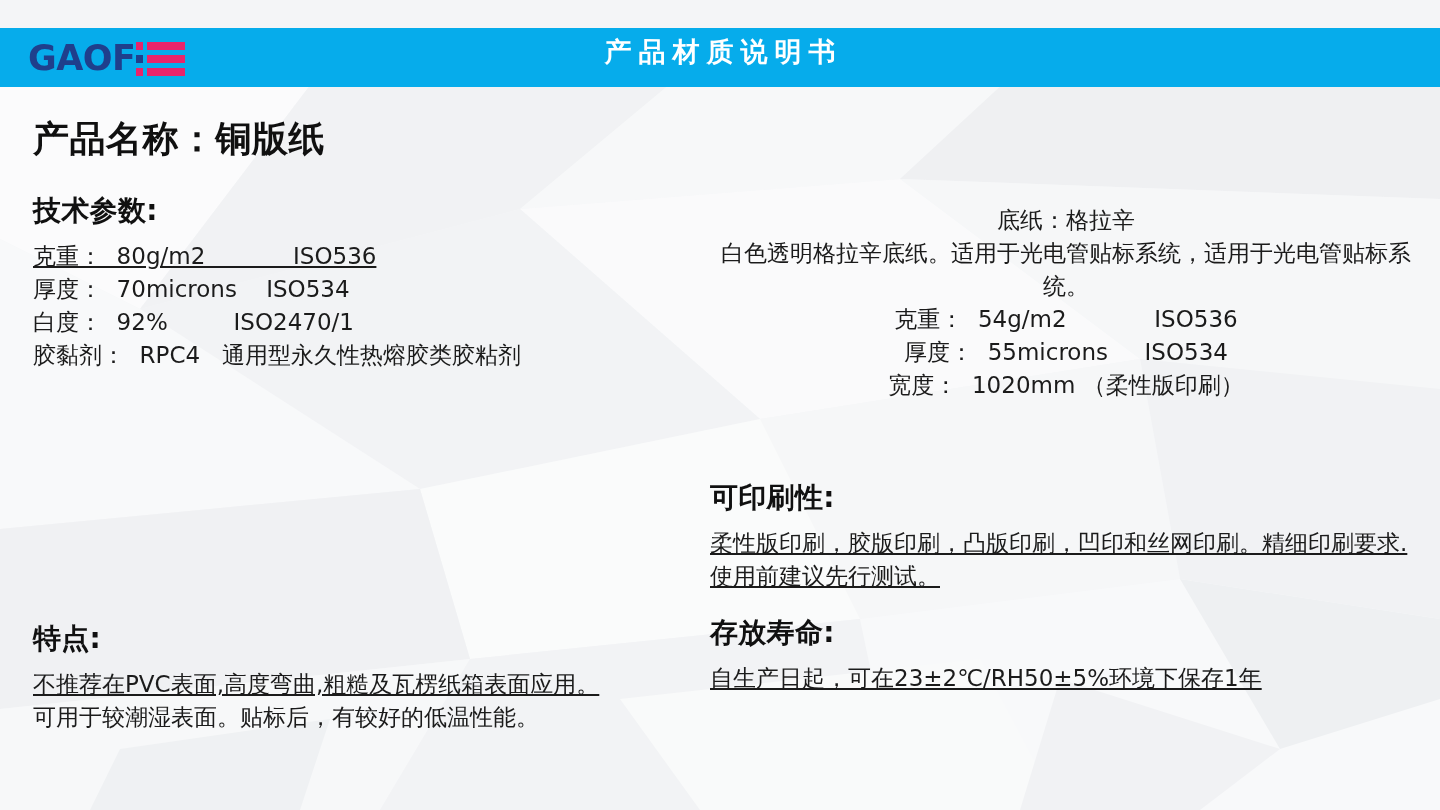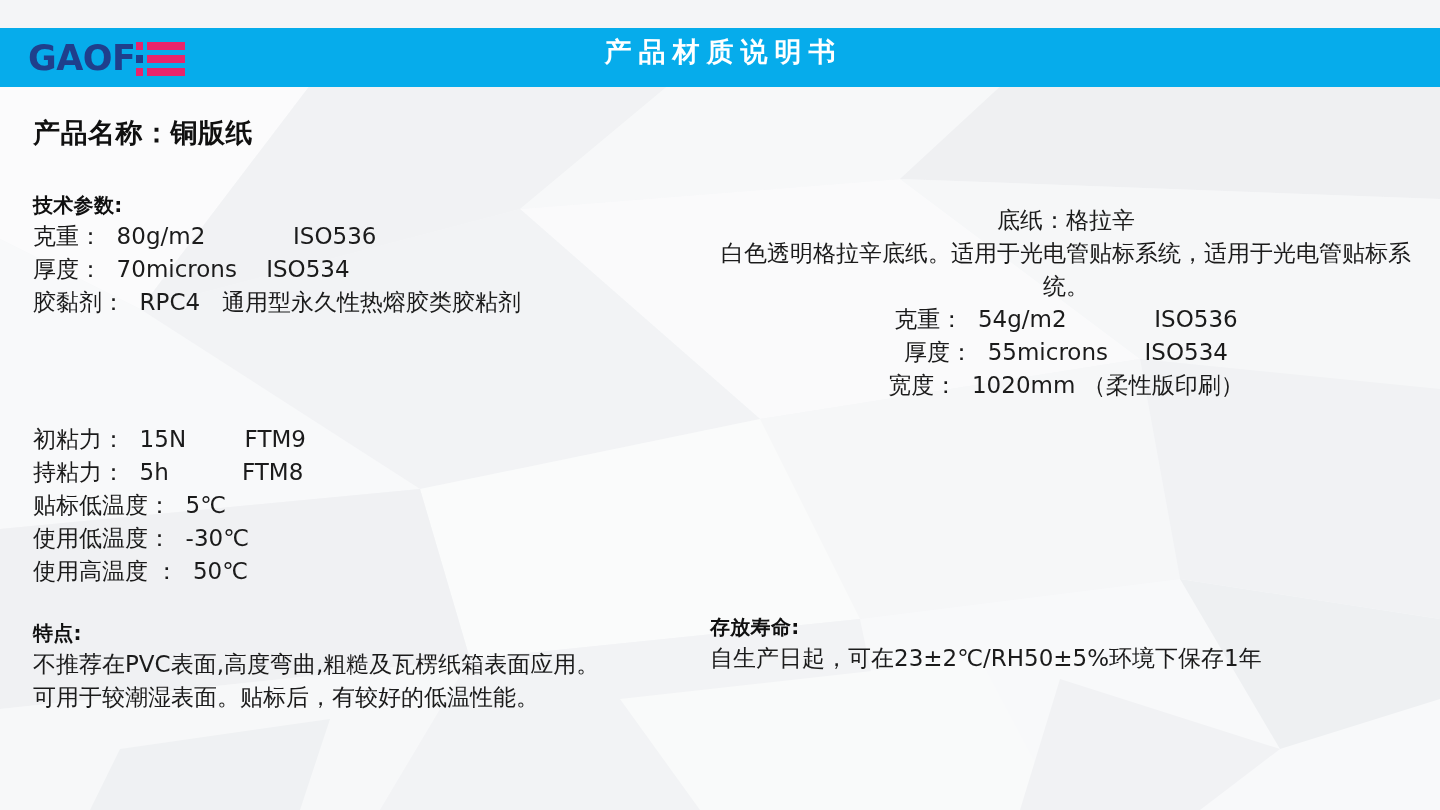--- a/index.html
+++ b/index.html
@@ -112,30 +112,30 @@
     width: 1440px;
     height: 751px;
     z-index: 3;
   }
 
   .product-name {
     position: absolute;
     left: 33px;
     top: 56px;
     font-family: "DejaVu Sans", sans-serif;
-    font-size: 27px;
+    font-size: 36px;
     font-weight: 700;
     color: #101010;
     white-space: pre;
     letter-spacing: 0.5px;
   }
 
   .sec-title {
     font-family: "DejaVu Sans", sans-serif;
-    font-size: 20px;
+    font-size: 28px;
     font-weight: 700;
     color: #101010;
     letter-spacing: 0.3px;
     white-space: pre;
   }
 
   .line {
     font-family: "DejaVu Sans", sans-serif;
     font-size: 23px;
     font-weight: 400;
@@ -148,21 +148,21 @@
   
   .blk-tech    { position: absolute; left: 33px; top: 133px; }
   .blk-adhere  { position: absolute; left: 33px; top: 364px; }
   .blk-feature { position: absolute; left: 33px; top: 561px; }
 
   
   .blk-liner   { position: absolute; left: 710px; top: 145px; width: 712px; text-align: center; }
   .blk-print   { position: absolute; left: 710px; top: 420px; width: 712px; }
   .blk-store   { position: absolute; left: 710px; top: 555px; width: 712px; }
 
-  .sec-title + .line { margin-top: 1px; }
+  .sec-title + .line { margin-top: 10px; text-decoration: underline; }
 </style>
 </head>
 <body>
 
 <div class="page">
 
   <div class="bg-poly">
     <svg viewBox="0 0 1440 751" preserveAspectRatio="none" aria-hidden="true">
       <rect x="0" y="0" width="1440" height="751" fill="#f4f5f7"></rect>
       <polygon points="0,0 330,0 140,250 0,180" fill="#fbfbfc"></polygon>
@@ -209,45 +209,43 @@
   </div>
 
   <div class="content">
 
     <div class="product-name">产品名称：铜版纸</div>
 
     <div class="blk-tech">
       <div class="sec-title">技术参数:</div>
       <div class="line">克重：  80g/m2            ISO536</div>
       <div class="line">厚度：  70microns    ISO534</div>
+      <div class="line">白度：  92%         ISO2470/1</div>
       <div class="line">胶黏剂：  RPC4   通用型永久性热熔胶类胶粘剂</div>
     </div>
 
-    <div class="blk-adhere">
-      <div class="line">初粘力：  15N        FTM9</div>
-      <div class="line">持粘力：  5h          FTM8</div>
-      <div class="line">贴标低温度：  5℃</div>
-      <div class="line">使用低温度：  -30℃</div>
-      <div class="line">使用高温度 ：  50℃</div>
-    </div>
 
     <div class="blk-feature">
       <div class="sec-title">特点:</div>
       <div class="line">不推荐在PVC表面,高度弯曲,粗糙及瓦楞纸箱表面应用。</div>
       <div class="line">可用于较潮湿表面。贴标后，有较好的低温性能。</div>
     </div>
 
     <div class="blk-liner">
       <div class="line">底纸：格拉辛</div>
       <div class="line wrap">白色透明格拉辛底纸。适用于光电管贴标系统，适用于光电管贴标系统。</div>
       <div class="line">克重：  54g/m2            ISO536</div>
       <div class="line">厚度：  55microns     ISO534</div>
       <div class="line">宽度：  1020mm （柔性版印刷）</div>
     </div>
 
+    <div class="blk-print">
+      <div class="sec-title">可印刷性:</div>
+      <div class="line wrap">柔性版印刷，胶版印刷，凸版印刷，凹印和丝网印刷。精细印刷要求.使用前建议先行测试。</div>
+    </div>
 
     <div class="blk-store">
       <div class="sec-title">存放寿命:</div>
       <div class="line wrap">自生产日起，可在23±2℃/RH50±5%环境下保存1年</div>
     </div>
 
   </div>
 </div>
 
 </body></html>

